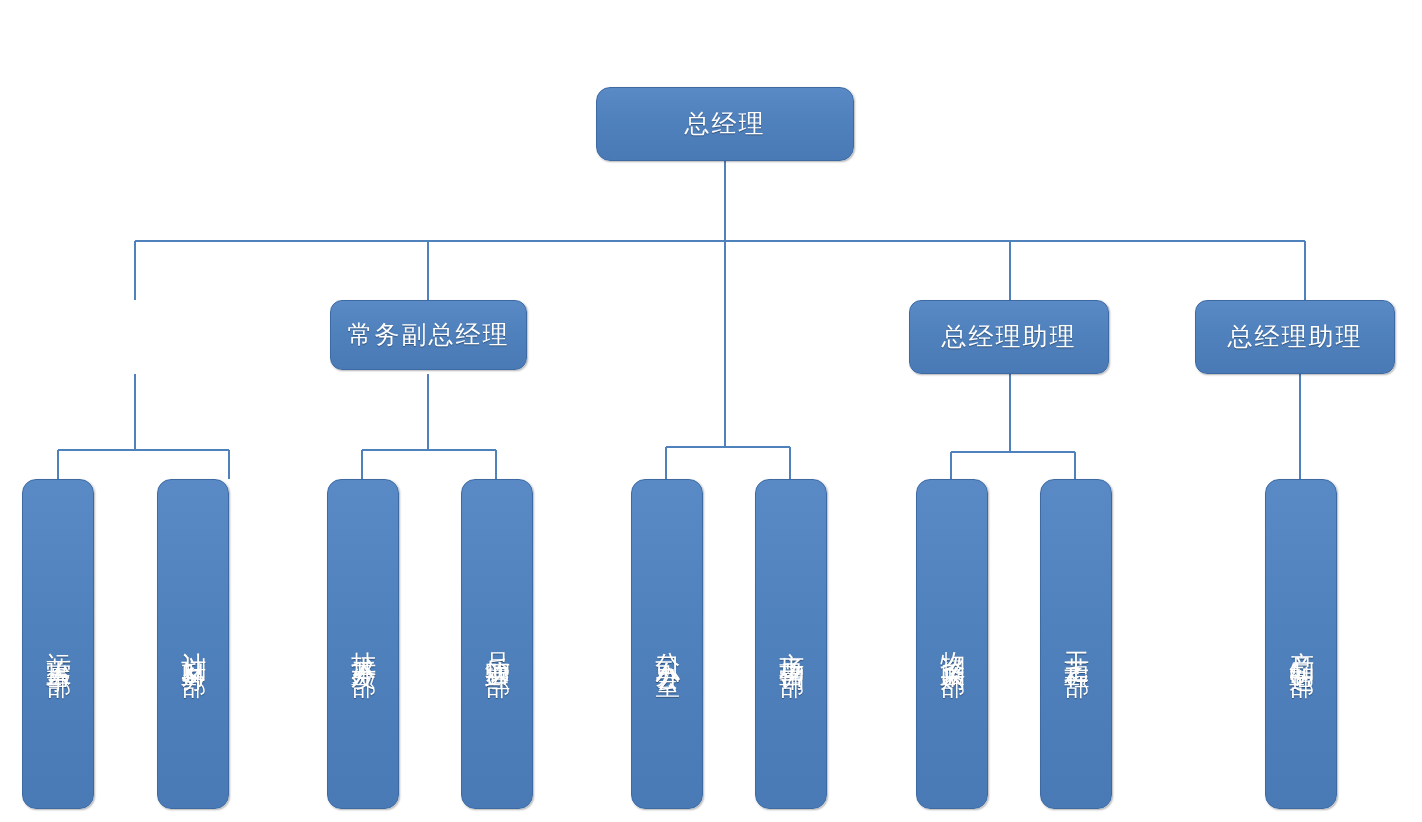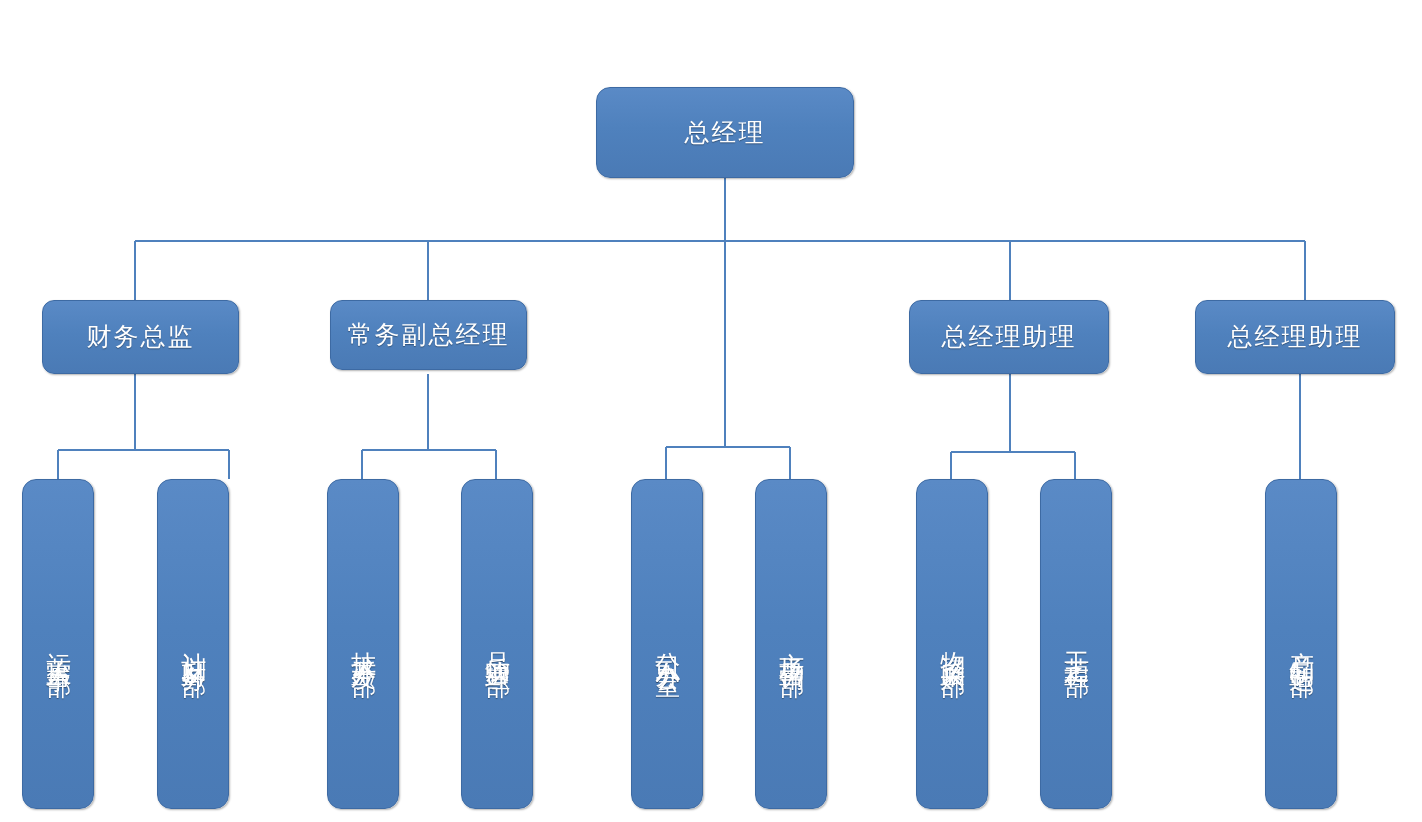--- a/index.html
+++ b/index.html
@@ -95,27 +95,24 @@
 
       <path d="M1010,374 L1010,452"></path>
       <path d="M951,452 L1075,452"></path>
       <path d="M951,452 L951,479"></path>
       <path d="M1075,452 L1075,479"></path>
 
       <path d="M1300,374 L1300,479"></path>
     </g>
   </svg>
 
-  <div class="node node-h lvl1" style="left:596px; top:87px; width:258px; height:91px;">
+  <div class="node node-h lvl1" style="left:596px; top:87px; width:258px; height:74px;">
     <span>总经理</span>
   </div>
 
-  <div class="node node-h lvl2" style="left:42px; top:300px; width:197px; height:74px;">
-    <span>财务总监</span>
-  </div>
 
   <div class="node node-h lvl2" style="left:330px; top:300px; width:197px; height:70px;">
     <span>常务副总经理</span>
   </div>
 
   <div class="node node-h lvl2" style="left:909px; top:300px; width:200px; height:74px;">
     <span>总经理助理</span>
   </div>
 
   <div class="node node-h lvl2" style="left:1195px; top:300px; width:200px; height:74px;">

